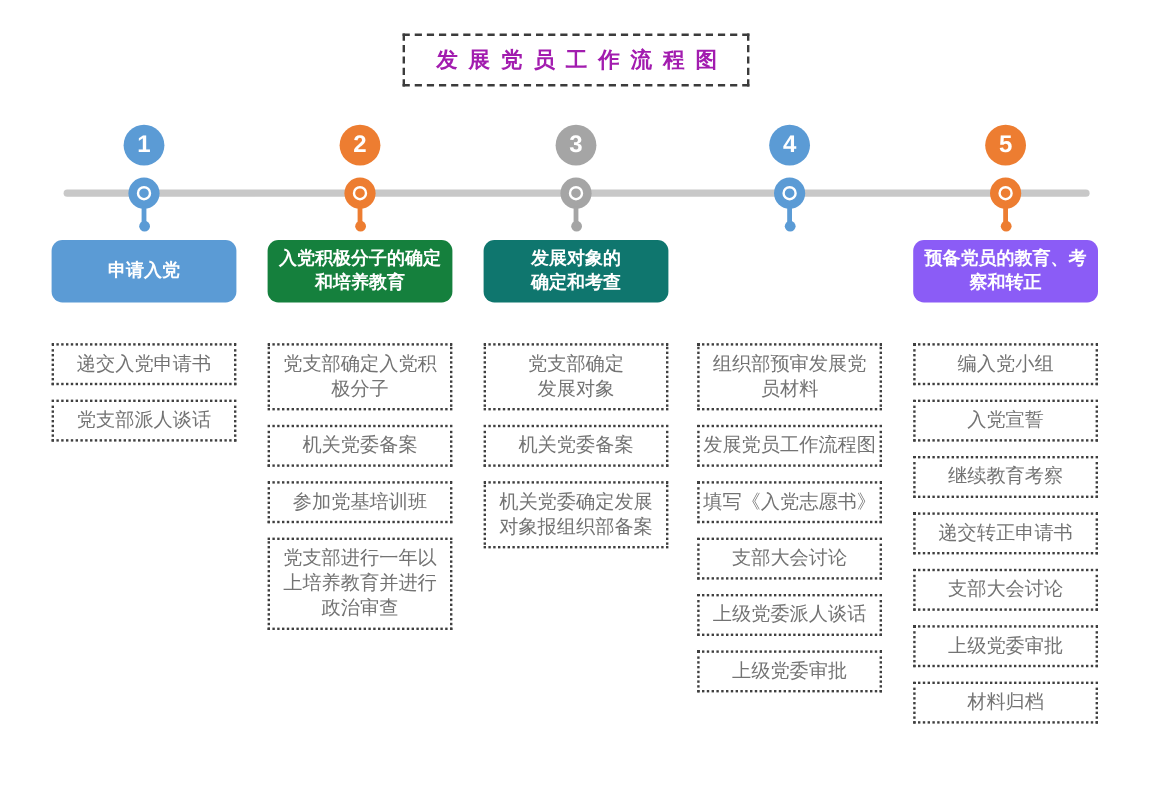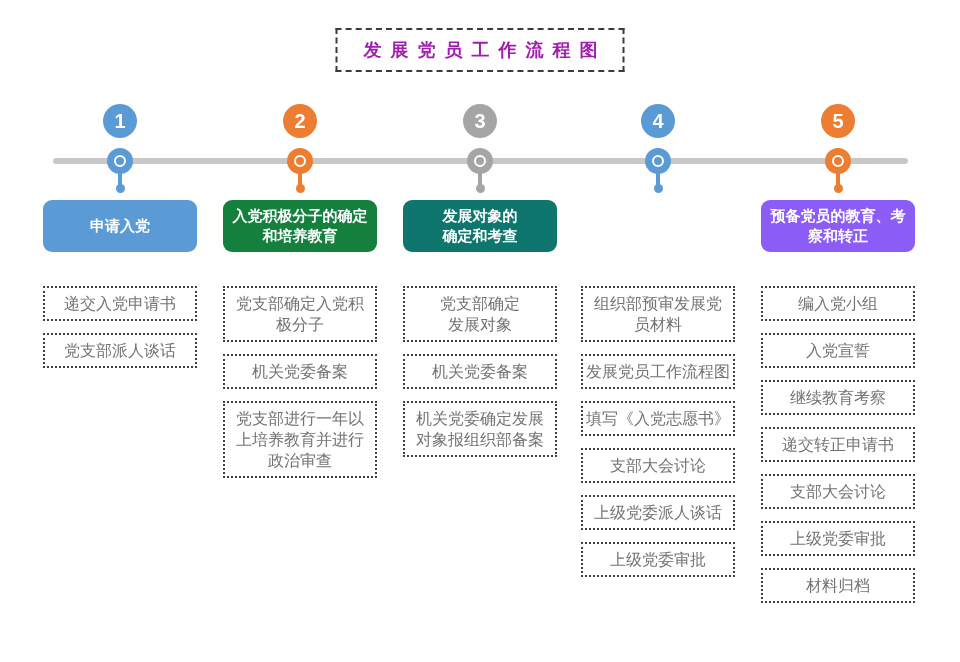--- a/index.html
+++ b/index.html
@@ -96,20 +96,21 @@
       <div class="node-ring"></div>
     </div>
     <div class="stem" style="background: rgb(237, 125, 49);"></div>
     <div class="stem-dot" style="background: rgb(237, 125, 49);"></div>
     <div class="stage-header" style="background: #15803d;">入党积极分子的确定
 和培养教育</div>
     <div class="items">
         <div class="item-box">党支部确定入党积
 极分子</div>
         <div class="item-box">机关党委备案</div>
+        <div class="item-box">参加党基培训班</div>
         <div class="item-box">党支部进行一年以
 上培养教育并进行
 政治审查</div>
       </div>
   </div>
     <div class="col" style="left: 400px;">
     <div class="num-badge" style="background: rgb(165, 165, 165);">3</div>
     <div class="node" style="background: rgb(165, 165, 165);">
       <div class="node-ring"></div>
     </div>

